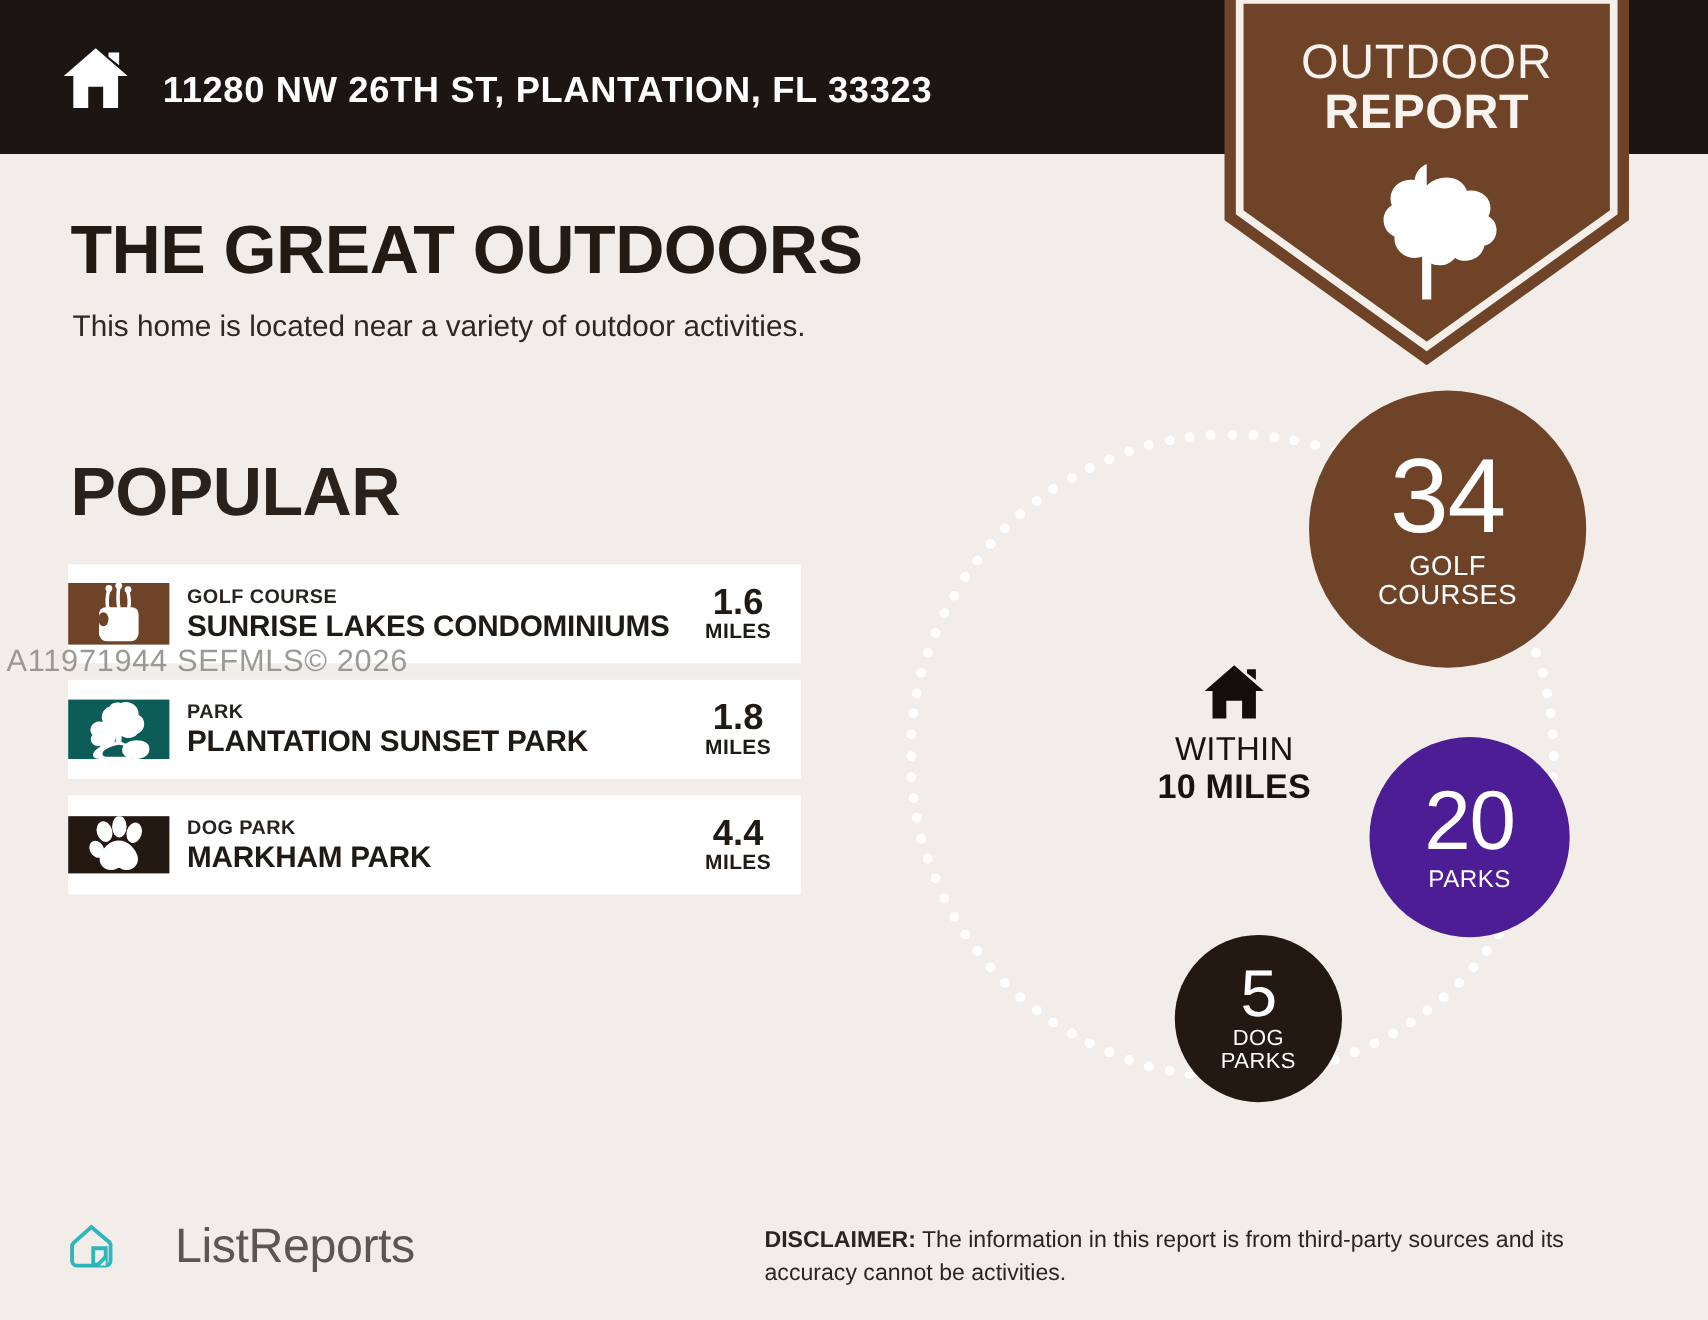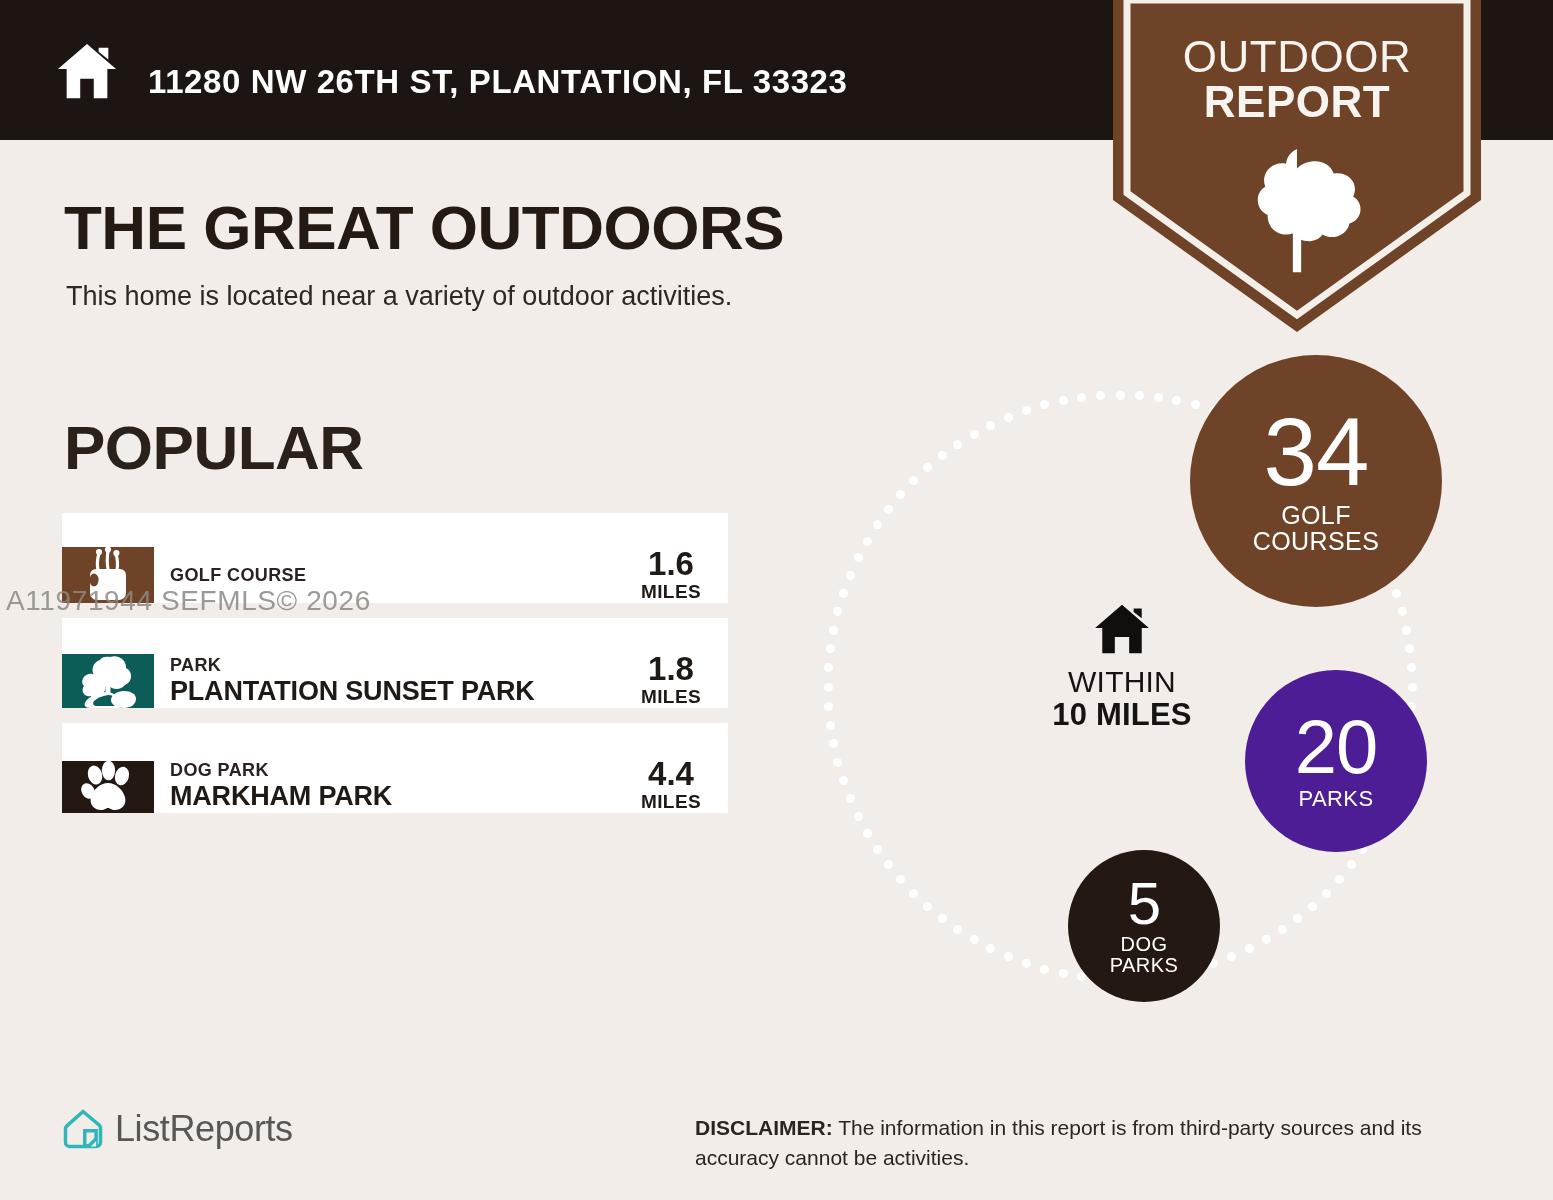--- a/index.html
+++ b/index.html
@@ -117,21 +117,21 @@
 
   
   .poi-list {
     position: absolute;
     top: 513px;
     left: 62px;
     width: 666px;
   }
   .poi-row {
     display: flex;
-    align-items: flex-end;
+    align-items: center;
     height: 90px;
     margin-bottom: 15px;
     background: #ffffff;
   }
   .poi-tile {
     width: 92px;
     flex: 0 0 92px;
     display: flex;
     align-items: center;
     justify-content: center;
@@ -283,23 +283,24 @@
     display: flex;
     align-items: center;
   }
   .footer-logo-mark {
     width: 42px;
     height: 42px;
     margin-right: 11px;
     flex: 0 0 auto;
   }
   .footer-logo-text {
-    font-size: 36px;
+    font-size: 44px;
     color: #5a5654;
     letter-spacing: -0.4px;
+    margin-left: 44px;
   }
   .disclaimer {
     position: absolute;
     left: 695px;
     top: 1113px;
     width: 800px;
     font-size: 21px;
     color: #2b2522;
     line-height: 1.42;
   }
@@ -373,20 +374,21 @@
           <circle cx="16" cy="5" r="3.1" fill="#ffffff"></circle>
           <circle cx="25" cy="2.6" r="3.1" fill="#ffffff"></circle>
           <circle cx="33.4" cy="6" r="3.1" fill="#ffffff"></circle>
           <path d="M13 22 h24 a6 6 0 0 1 6 6 v18 a7 7 0 0 1 -7 7 h-22 a7 7 0 0 1 -7 -7 v-18 a6 6 0 0 1 6 -6 z" fill="#ffffff"></path>
           <ellipse cx="11" cy="33" rx="4.6" ry="6.4" fill="#6f4328"></ellipse>
         </svg>
       </div>
       <div class="poi-body">
         <div class="poi-labels">
           <div class="poi-cat">GOLF COURSE</div>
+          <div class="poi-name">SUNRISE LAKES CONDOMINIUMS</div>
         </div>
         <div class="poi-dist">
           <span class="poi-dist-value">1.6</span>
           <span class="poi-dist-unit">MILES</span>
         </div>
       </div>
     </div>
 
     <div class="poi-row">
       <div class="poi-tile" style="background:#0c5c58">

